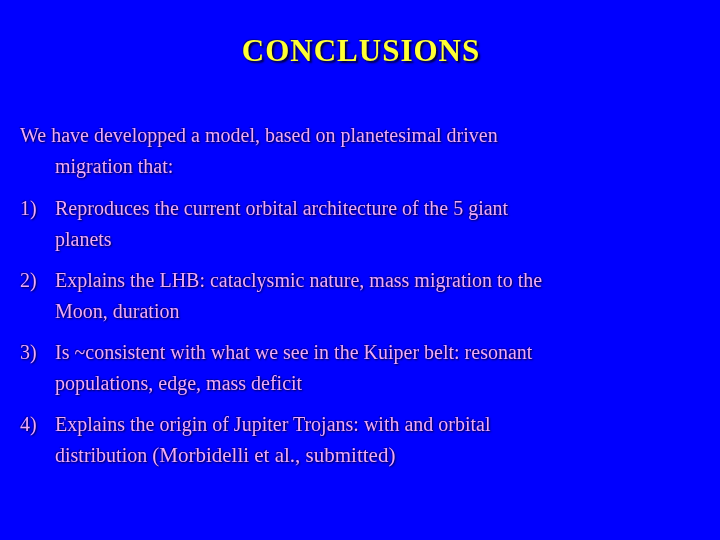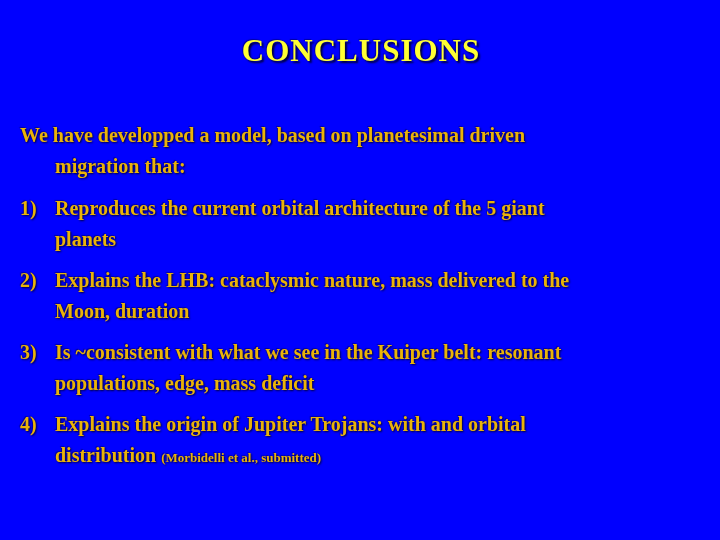--- a/index.html
+++ b/index.html
@@ -24,22 +24,22 @@
     margin: 0;
     text-align: center;
     font-size: 31px;
     font-weight: bold;
     line-height: 38px;
     color: #ffff33;
     letter-spacing: 1px;
     text-shadow: 2px 2px 2px rgba(0,0,40,0.9), -1px -1px 1px rgba(0,0,40,0.45);
   }
   .body-text {
-    color: #eab308;
-    font-weight: bold;
+    color: #f0abfc;
+    font-weight: normal;
     font-size: 20px;
     line-height: 31px;
     text-shadow: 1px 1px 2px rgba(0,0,30,0.85), -1px -1px 1px rgba(0,0,30,0.4);
   }
   .intro {
     margin: 50px 0 11px 0;
     padding-left: 35px;
     text-indent: -35px;
     white-space: pre-line;
   }
@@ -49,21 +49,21 @@
   }
   .item .num {
     flex: 0 0 35px;
     white-space: nowrap;
   }
   .item .txt {
     flex: 1 1 auto;
     white-space: pre-line;
   }
   .small-note {
-    font-size: 13px;
+    font-size: 21px;
     white-space: normal;
   }
 </style>
 </head>
 <body>
 
 <div class="slide">
 
   <h1 class="title">CONCLUSIONS</h1>
 
@@ -71,21 +71,21 @@
 migration that:</p>
 
   <div class="body-text item">
     <span class="num">1)</span>
     <span class="txt">Reproduces the current orbital architecture of the 5 giant
 planets</span>
   </div>
 
   <div class="body-text item">
     <span class="num">2)</span>
-    <span class="txt">Explains the LHB: cataclysmic nature, mass delivered to the
+    <span class="txt">Explains the LHB: cataclysmic nature, mass migration to the
 Moon, duration</span>
   </div>
 
   <div class="body-text item">
     <span class="num">3)</span>
     <span class="txt">Is ~consistent with what we see in the Kuiper belt: resonant
 populations, edge, mass deficit</span>
   </div>
 
   <div class="body-text item">

